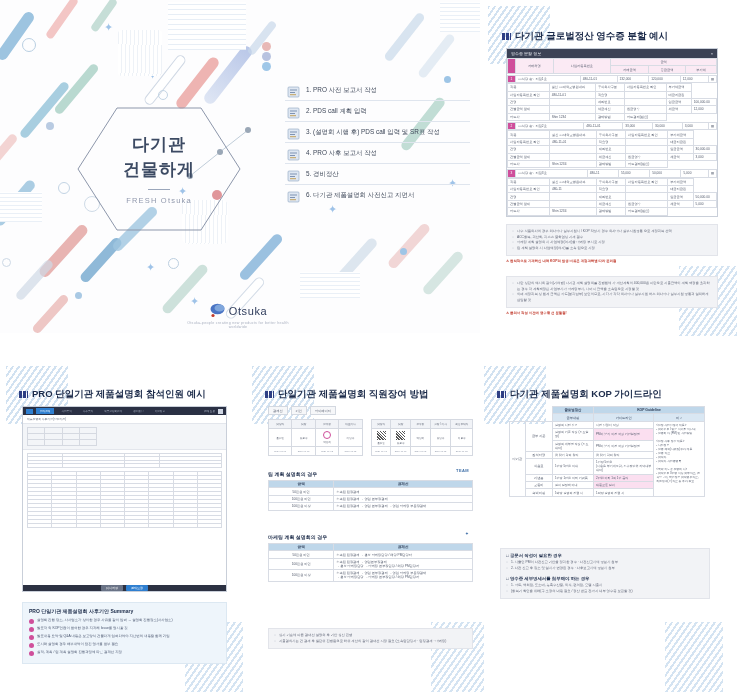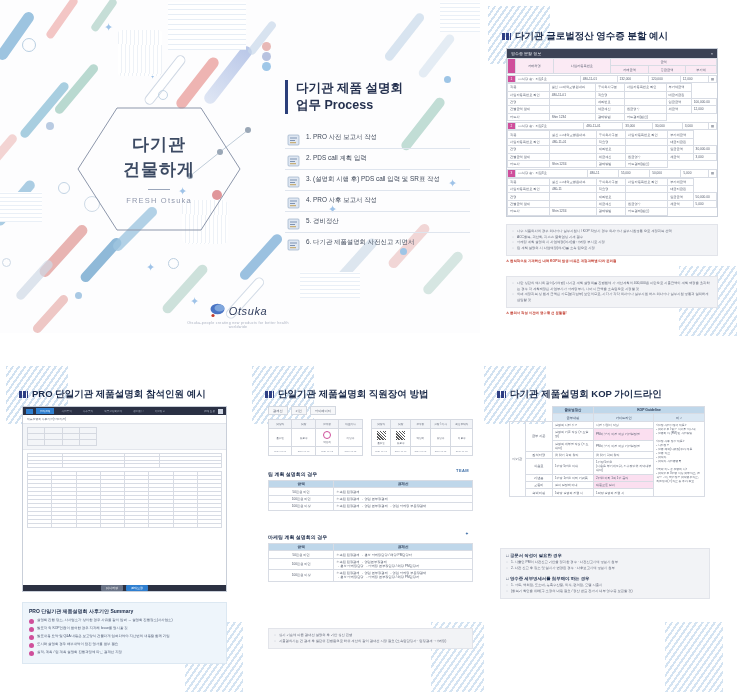--- a/index.html
+++ b/index.html
@@ -37,21 +37,21 @@
   .proc { position:absolute; left:285px; top:80px; width:185px; }
   .proc-head { border-left:3px solid #2b3f7a; padding-left:8px; margin-bottom:14px; }
   .proc-head div { font-size:12.5px; font-weight:bold; color:#25314f; line-height:1.35; }
   .proc-row { display:flex; align-items:center; gap:6px; padding:4px 0 4px 2px;
      border-bottom:1px solid #dfe5ee; }
   .proc-row:last-child { border-bottom:none; }
   .proc-ico { width:13px; height:12px; flex:0 0 13px; position:relative; }
   .proc-lbl { font-size:6.4px; color:#3d4758; white-space:nowrap; }
 
   .otsuka { position:absolute; left:178px; top:303px; width:120px; text-align:center; }
-  .ot-row { display:flex; align-items:center; justify-content:center; gap:3px;font-style:italic; }
+  .ot-row { display:flex; align-items:center; justify-content:center; gap:3px; }
   .ot-mark { width:17px; height:15px; position:relative; }
   .ot-name { font-size:11px; color:#2f3c5c; letter-spacing:.6px; }
   .ot-tag { font-size:3.6px; color:#a9b0c0; margin-top:3px; letter-spacing:.3px; }
 
   
   .win { border:1px solid #c9cfd9; background:#fff; }
   .win-bar { background:#3b4255; color:#e9ecf2; font-size:4px; padding:2px 4px;
     display:flex; justify-content:space-between; align-items:center; }
   .tbl { width:100%; border-collapse:collapse; font-size:3.2px; color:#51596b; }
   .tbl td,.tbl th { border:.4px solid #d8dce4; padding:1.2px 2px; }
@@ -174,24 +174,20 @@
        </svg>
        <div class="hex-text">
          <div class="l1">다기관</div>
          <div class="l2">건물하게</div>
          <div class="rule"></div>
          <div class="l3">FRESH Otsuka</div>
        </div>
      </div>
 
      <div class="proc">
-       <div class="proc-head">
-         <div>다기관 제품 설명회</div>
-         <div>업무 Process</div>
-       </div>
        <div id="proc-list">
           <div class="proc-row">
             <span class="proc-ico"><svg width="13" height="12">
                 <rect x="1" y="1" width="11" height="10" rx="1" fill="#dfe7f2" stroke="#8fa4c0" stroke-width=".6"></rect>
                 <rect x="3" y="3.5" width="7" height="1" fill="#7f93b2"></rect>
                 <rect x="3" y="6" width="5" height="1" fill="#7f93b2"></rect>
                 <rect x="3" y="8.2" width="6" height="1" fill="#c2a15a"></rect>
               </svg></span>
             <span class="proc-lbl">1. PRO 사전 보고서 작성</span>
           </div>

